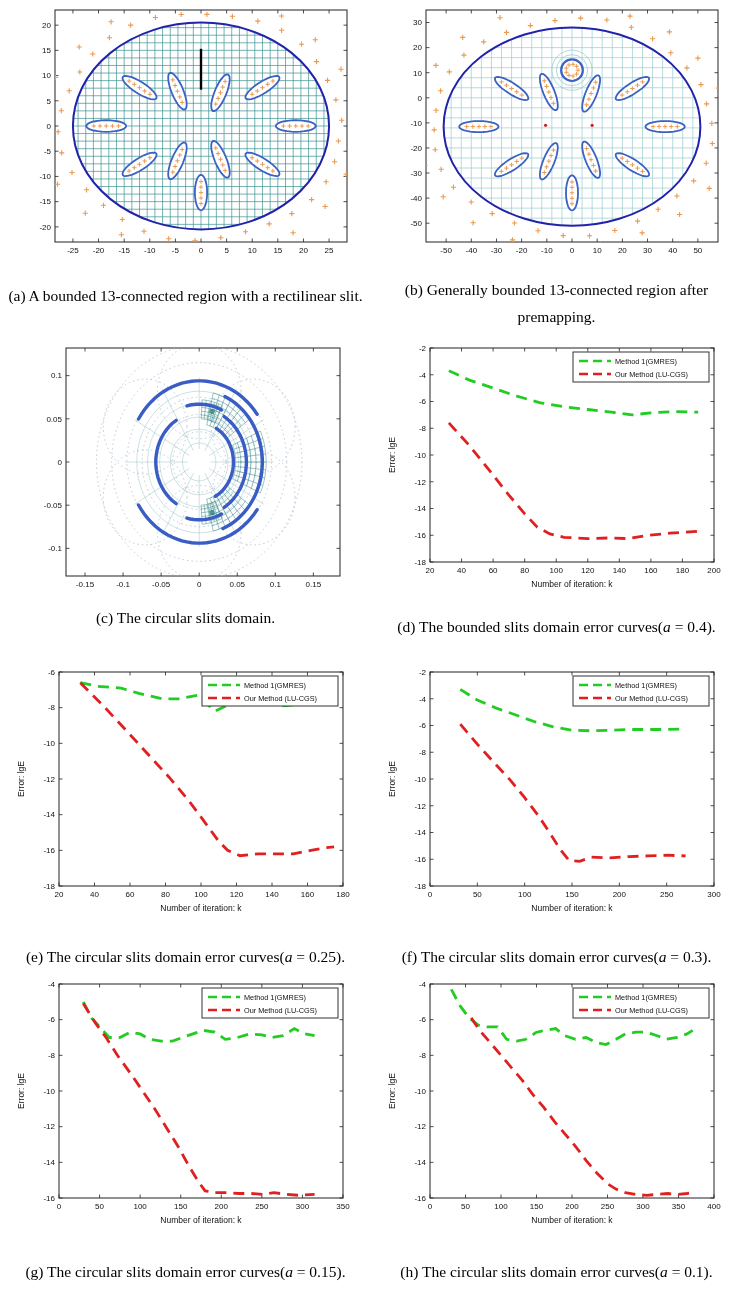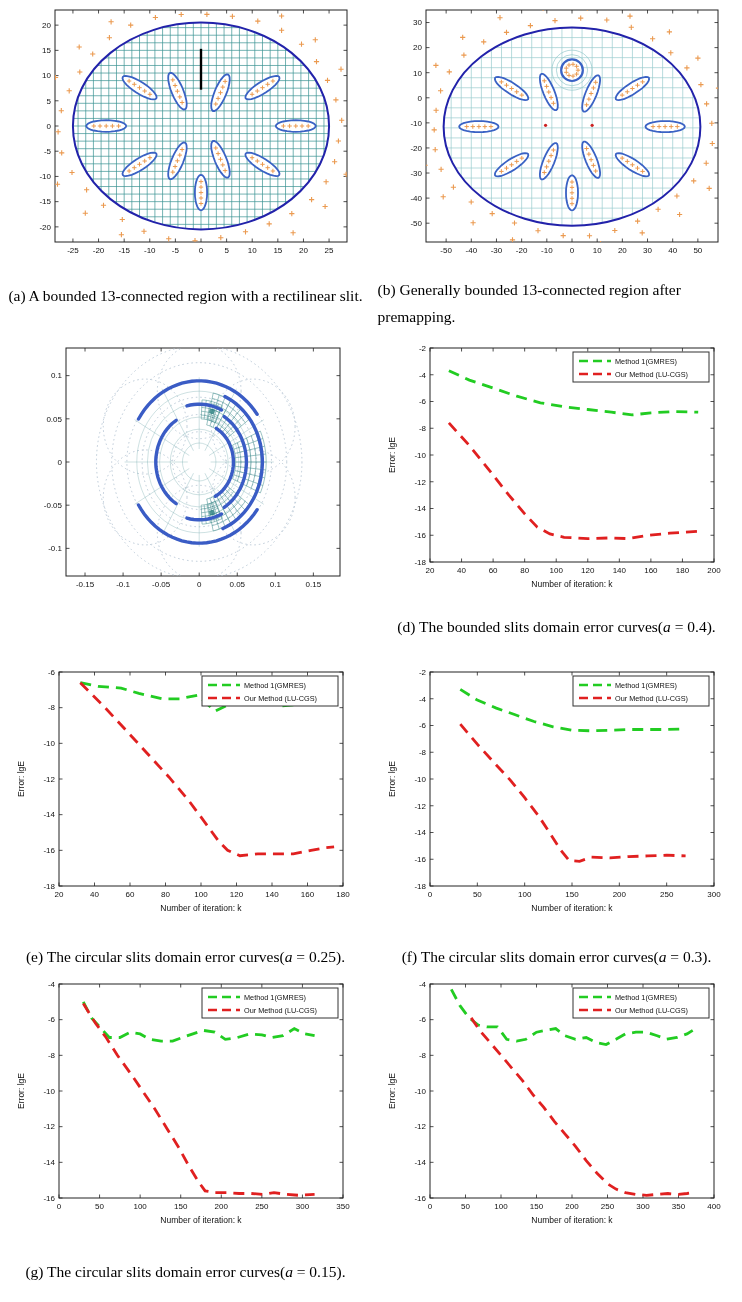--- a/index.html
+++ b/index.html
@@ -8,21 +8,21 @@
   .panel{display:flex;flex-direction:column;align-items:center;overflow:hidden;}
   .r1{height:330px;}
   .r2{height:310px;}
   .r3{height:330px;}
   .r4{height:332px;}
   .r1 svg{margin-top:4px;}
   .r2 svg{margin-top:10px;}
   .r3 svg{margin-top:24px;}
   .r4 svg{margin-top:6px;}
   figure{margin:0;}
-  figcaption{font-family:"Liberation Serif",serif;font-size:15.5px;color:#000;line-height:1.75;margin-top:14px;}
+  figcaption{font-family:"Liberation Serif",serif;font-size:15.5px;color:#000;text-align:center;line-height:1.75;margin-top:14px;}
   .cap-narrow{max-width:358px;}
   .r2 figcaption{margin-top:12px;}
   .r3 figcaption{margin-top:16px;}
   .r4 figcaption{}
   figcaption i{font-style:italic;}
 </style>
 </head>
 <body>
 
 <div class="page">
@@ -494,20 +494,21 @@
           <path d="M241.1 74.3L238.0 69.8L234.7 65.6L231.1 61.7L227.2 58.0L223.2 54.7L219.0 51.7L214.6 49.0L210.0 46.7L205.3 44.8L200.5 43.2L195.6 42.1L190.7 41.3L185.7 40.9L180.7 40.9L175.7 41.3L170.8 42.1L165.9 43.2L161.1 44.8L156.4 46.7L151.8 49.0L147.4 51.7L143.2 54.7L139.1 58.0L135.3 61.7L131.7 65.6L128.4 69.8L125.3 74.3L122.5 79.0" fill="none" stroke="#3a5cc5" stroke-width="3.4" stroke-linecap="round"></path>
           <path d="M122.5 165.0L125.3 169.7L128.4 174.2L131.7 178.4L135.3 182.3L139.1 186.0L143.2 189.3L147.4 192.3L151.8 195.0L156.4 197.3L161.1 199.2L165.9 200.8L170.8 201.9L175.7 202.7L180.7 203.1L185.7 203.1L190.7 202.7L195.6 201.9L200.5 200.8L205.3 199.2L210.0 197.3L214.6 195.0L219.0 192.3L223.2 189.3L227.2 186.0L231.1 182.3L234.7 178.4L238.0 174.2L241.1 169.7" fill="none" stroke="#3a5cc5" stroke-width="3.4" stroke-linecap="round"></path>
           <path d="M206.9 188.5L210.8 186.5L214.7 184.2L218.4 181.6L221.9 178.7L225.2 175.5L228.4 172.1L231.3 168.5L234.0 164.6L236.5 160.5L238.7 156.3L240.6 151.9L242.3 147.3L243.7 142.7L244.8 137.9L245.6 133.1L246.1 128.2L246.4 123.3L246.3 118.3L245.9 113.4L245.2 108.5L244.3 103.7L243.0 99.0L241.5 94.4L239.7 89.9L237.6 85.6L235.3 81.4L232.7 77.5L229.9 73.7L226.8 70.2L223.6 66.9L220.2 63.9L216.6 61.1L212.8 58.7L208.9 56.5" fill="none" stroke="#3a5cc5" stroke-width="3.4" stroke-linecap="round"></path>
           <path d="M208.2 167.4L210.9 165.3L213.5 163.0L216.0 160.5L218.3 157.8L220.4 155.0L222.3 151.9L224.1 148.8L225.6 145.5L226.9 142.1L228.1 138.5L229.0 135.0L229.7 131.3L230.1 127.6L230.4 123.9L230.4 120.1L230.1 116.4L229.7 112.7L229.0 109.0L228.1 105.5L226.9 101.9L225.6 98.5L224.1 95.2L222.3 92.1L220.4 89.0L218.3 86.2L216.0 83.5L213.5 81.0L210.9 78.7L208.2 76.6" fill="none" stroke="#3a5cc5" stroke-width="3.4" stroke-linecap="round"></path>
           <path d="M199.3 156.3L201.3 155.0L203.3 153.5L205.1 151.9L206.9 150.1L208.5 148.2L210.0 146.1L211.4 144.0L212.7 141.7L213.8 139.4L214.8 137.0L215.6 134.5L216.3 131.9L216.8 129.3L217.2 126.7L217.4 124.0L217.4 121.3L217.3 118.7L217.0 116.0L216.6 113.4L216.0 110.8L215.2 108.3L214.3 105.8L213.3 103.4L212.1 101.1L210.8 98.9L209.3 96.9L207.7 94.9L206.0 93.0L204.2 91.3L202.3 89.8L200.3 88.3" fill="none" stroke="#3a5cc5" stroke-width="3.4" stroke-linecap="round"></path>
           <path d="M160.2 80.3L157.7 82.2L155.3 84.3L153.1 86.6L151.0 89.1L149.0 91.7L147.2 94.5L145.6 97.4L144.2 100.4L143.0 103.6L141.9 106.8L141.1 110.1L140.5 113.5L140.0 116.9L139.8 120.3L139.8 123.7L140.0 127.1L140.5 130.5L141.1 133.9L141.9 137.2L143.0 140.4L144.2 143.6L145.6 146.6L147.2 149.5L149.0 152.3L151.0 154.9L153.1 157.4L155.3 159.7L157.7 161.8L160.2 163.7" fill="none" stroke="#3a5cc5" stroke-width="3.4" stroke-linecap="round"></path>
           <path d="M205.5 70.0L202.3 68.3L199.0 67.0L195.5 65.9L192.0 65.0L188.5 64.5L185.0 64.2L181.4 64.2L177.9 64.5L174.3 65.0L170.9 65.9" fill="none" stroke="#3a5cc5" stroke-width="3.4" stroke-linecap="round"></path>
           <path d="M170.9 178.1L174.3 179.0L177.9 179.5L181.4 179.8L185.0 179.8L188.5 179.5L192.0 179.0L195.5 178.1L199.0 177.0L202.3 175.7L205.5 174.0" fill="none" stroke="#3a5cc5" stroke-width="3.4" stroke-linecap="round"></path>
         </g>
       </svg>
+    <figcaption><span>(c) The circular slits domain.</span></figcaption>
   </figure>
 
   <figure class="panel r2">
     <svg width="350" height="268">
         <rect x="48" y="8" width="284" height="214" fill="#fff" stroke="#222222" stroke-width="1"></rect>
         <line x1="48" y1="222" x2="48" y2="218.5" stroke="#222222" stroke-width="0.8"></line>
         <line x1="48" y1="8" x2="48" y2="11.5" stroke="#222222" stroke-width="0.8"></line>
         <text x="48" y="233" font-size="8" font-family="&quot;Liberation Sans&quot;,&quot;DejaVu Sans&quot;,sans-serif" fill="#111" text-anchor="middle">20</text>
         <line x1="79.55555555555556" y1="222" x2="79.55555555555556" y2="218.5" stroke="#222222" stroke-width="0.8"></line>
         <line x1="79.55555555555556" y1="8" x2="79.55555555555556" y2="11.5" stroke="#222222" stroke-width="0.8"></line>
@@ -819,15 +820,16 @@
         <text x="190" y="247" font-size="8.5" font-family="&quot;Liberation Sans&quot;,&quot;DejaVu Sans&quot;,sans-serif" fill="#111" text-anchor="middle">Number of iteration: k</text>
         <text x="13" y="115" font-size="8.5" font-family="&quot;Liberation Sans&quot;,&quot;DejaVu Sans&quot;,sans-serif" fill="#111" text-anchor="middle" transform="rotate(-90 13 115)">Error: lgE</text>
         <path d="M69.3 13.3L77.8 29.4L87.1 41.9L96.3 49.0L104.8 50.8L115.5 50.8L124.7 63.3L134.6 65.1L143.9 63.3L154.5 56.2L163.7 54.4L173.7 52.6L182.9 59.7L193.5 63.3L204.2 61.5L214.8 66.8L224.1 68.6L234.0 63.3L243.3 57.9L253.9 56.2L264.5 56.2L275.2 59.7L284.4 63.3L295.1 61.5L305.0 57.9L310.7 54.4" fill="none" stroke="#22cc22" stroke-width="2.8" stroke-dasharray="11 7"></path>
         <path d="M89.2 41.9L97.7 54.4L108.3 66.8L119.0 79.3L129.6 91.8L140.3 104.3L150.9 118.6L161.6 131.1L172.3 145.3L182.9 157.8L193.5 170.3L204.2 184.6L214.8 197.0L225.5 207.7L234.0 213.1L243.3 216.6L253.9 218.4L264.5 219.3L275.2 218.4L285.9 217.5L296.5 218.4L305.0 217.5L310.7 216.6" fill="none" stroke="#e02020" stroke-width="2.8" stroke-dasharray="11 7"></path>
         <rect x="191" y="12" width="136" height="30" fill="#fff" stroke="#333" stroke-width="1"></rect>
         <line x1="197" y1="21" x2="229" y2="21" stroke="#22cc22" stroke-width="2.6" stroke-dasharray="9 5"></line>
         <text x="233" y="23.6" font-size="7.3" font-family="&quot;Liberation Sans&quot;,&quot;DejaVu Sans&quot;,sans-serif" fill="#111" text-anchor="start">Method 1(GMRES)</text>
         <line x1="197" y1="34" x2="229" y2="34" stroke="#e02020" stroke-width="2.6" stroke-dasharray="9 5"></line>
         <text x="233" y="36.6" font-size="7.3" font-family="&quot;Liberation Sans&quot;,&quot;DejaVu Sans&quot;,sans-serif" fill="#111" text-anchor="start">Our Method (LU-CGS)</text>
       </svg>
+    <figcaption><span>(h) The circular slits domain error curves(</span><i>a</i><span> = 0.1).</span></figcaption>
   </figure>
 
 </div>
 
 </body></html>

